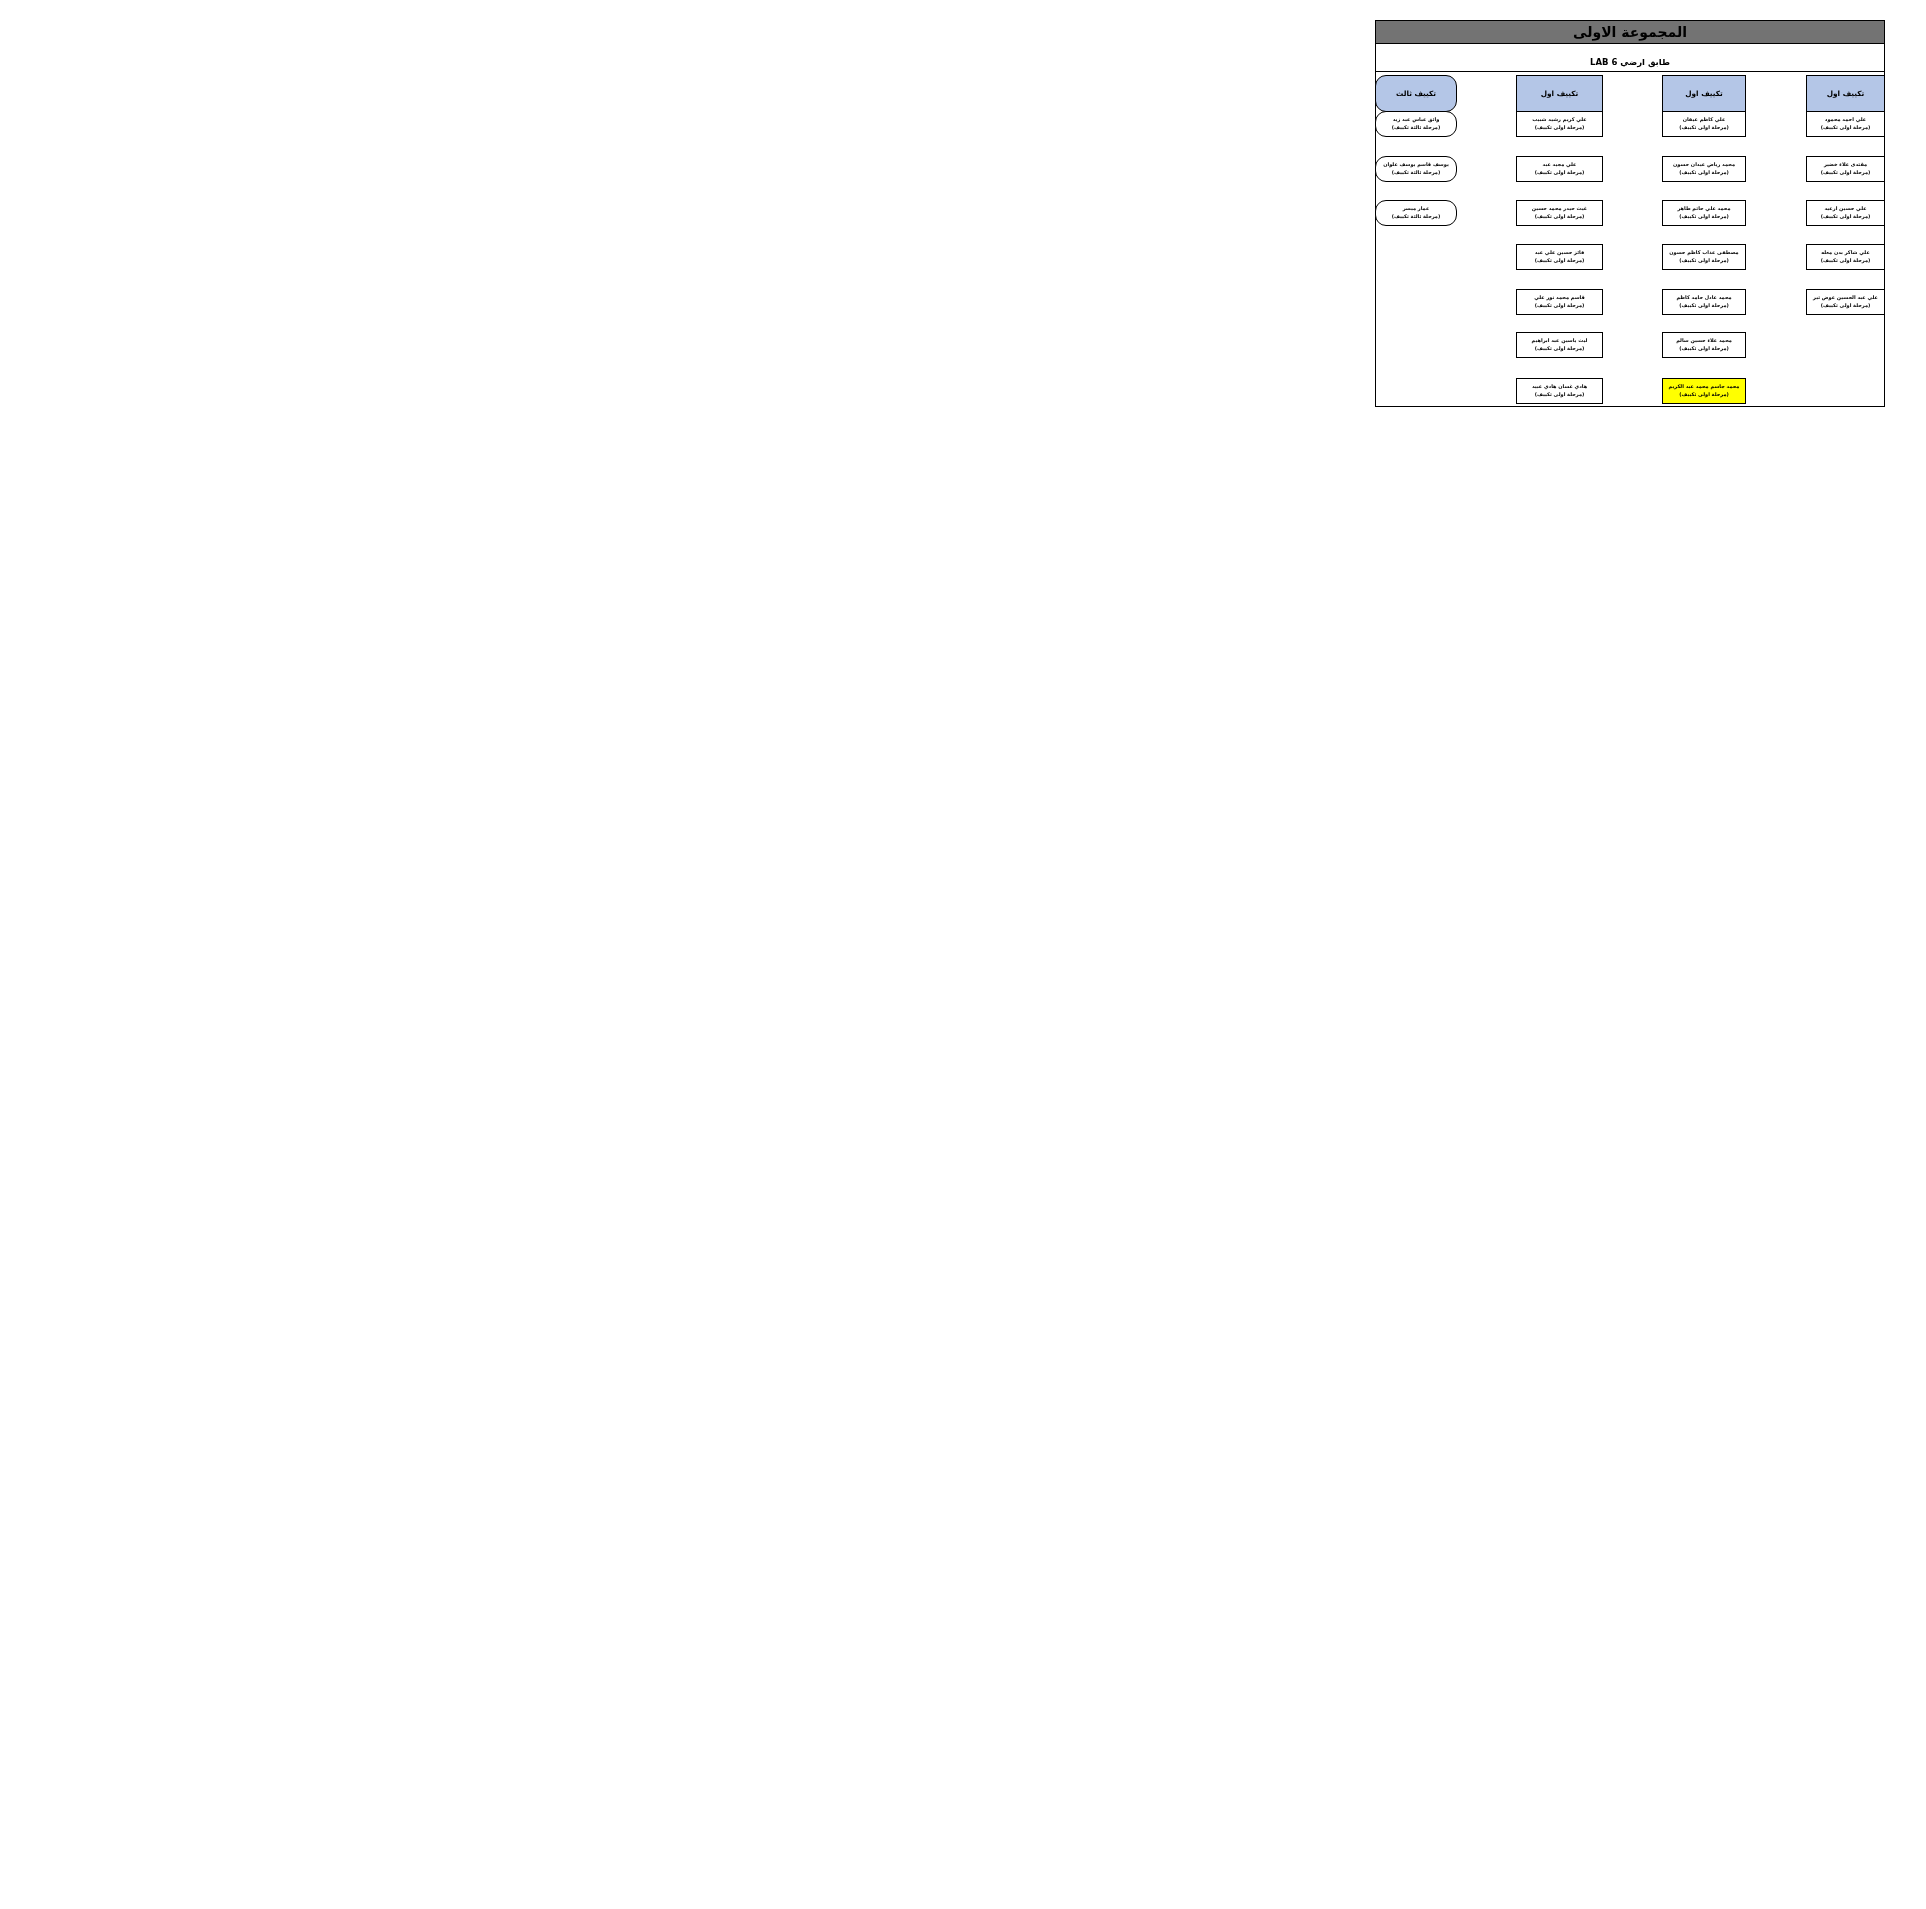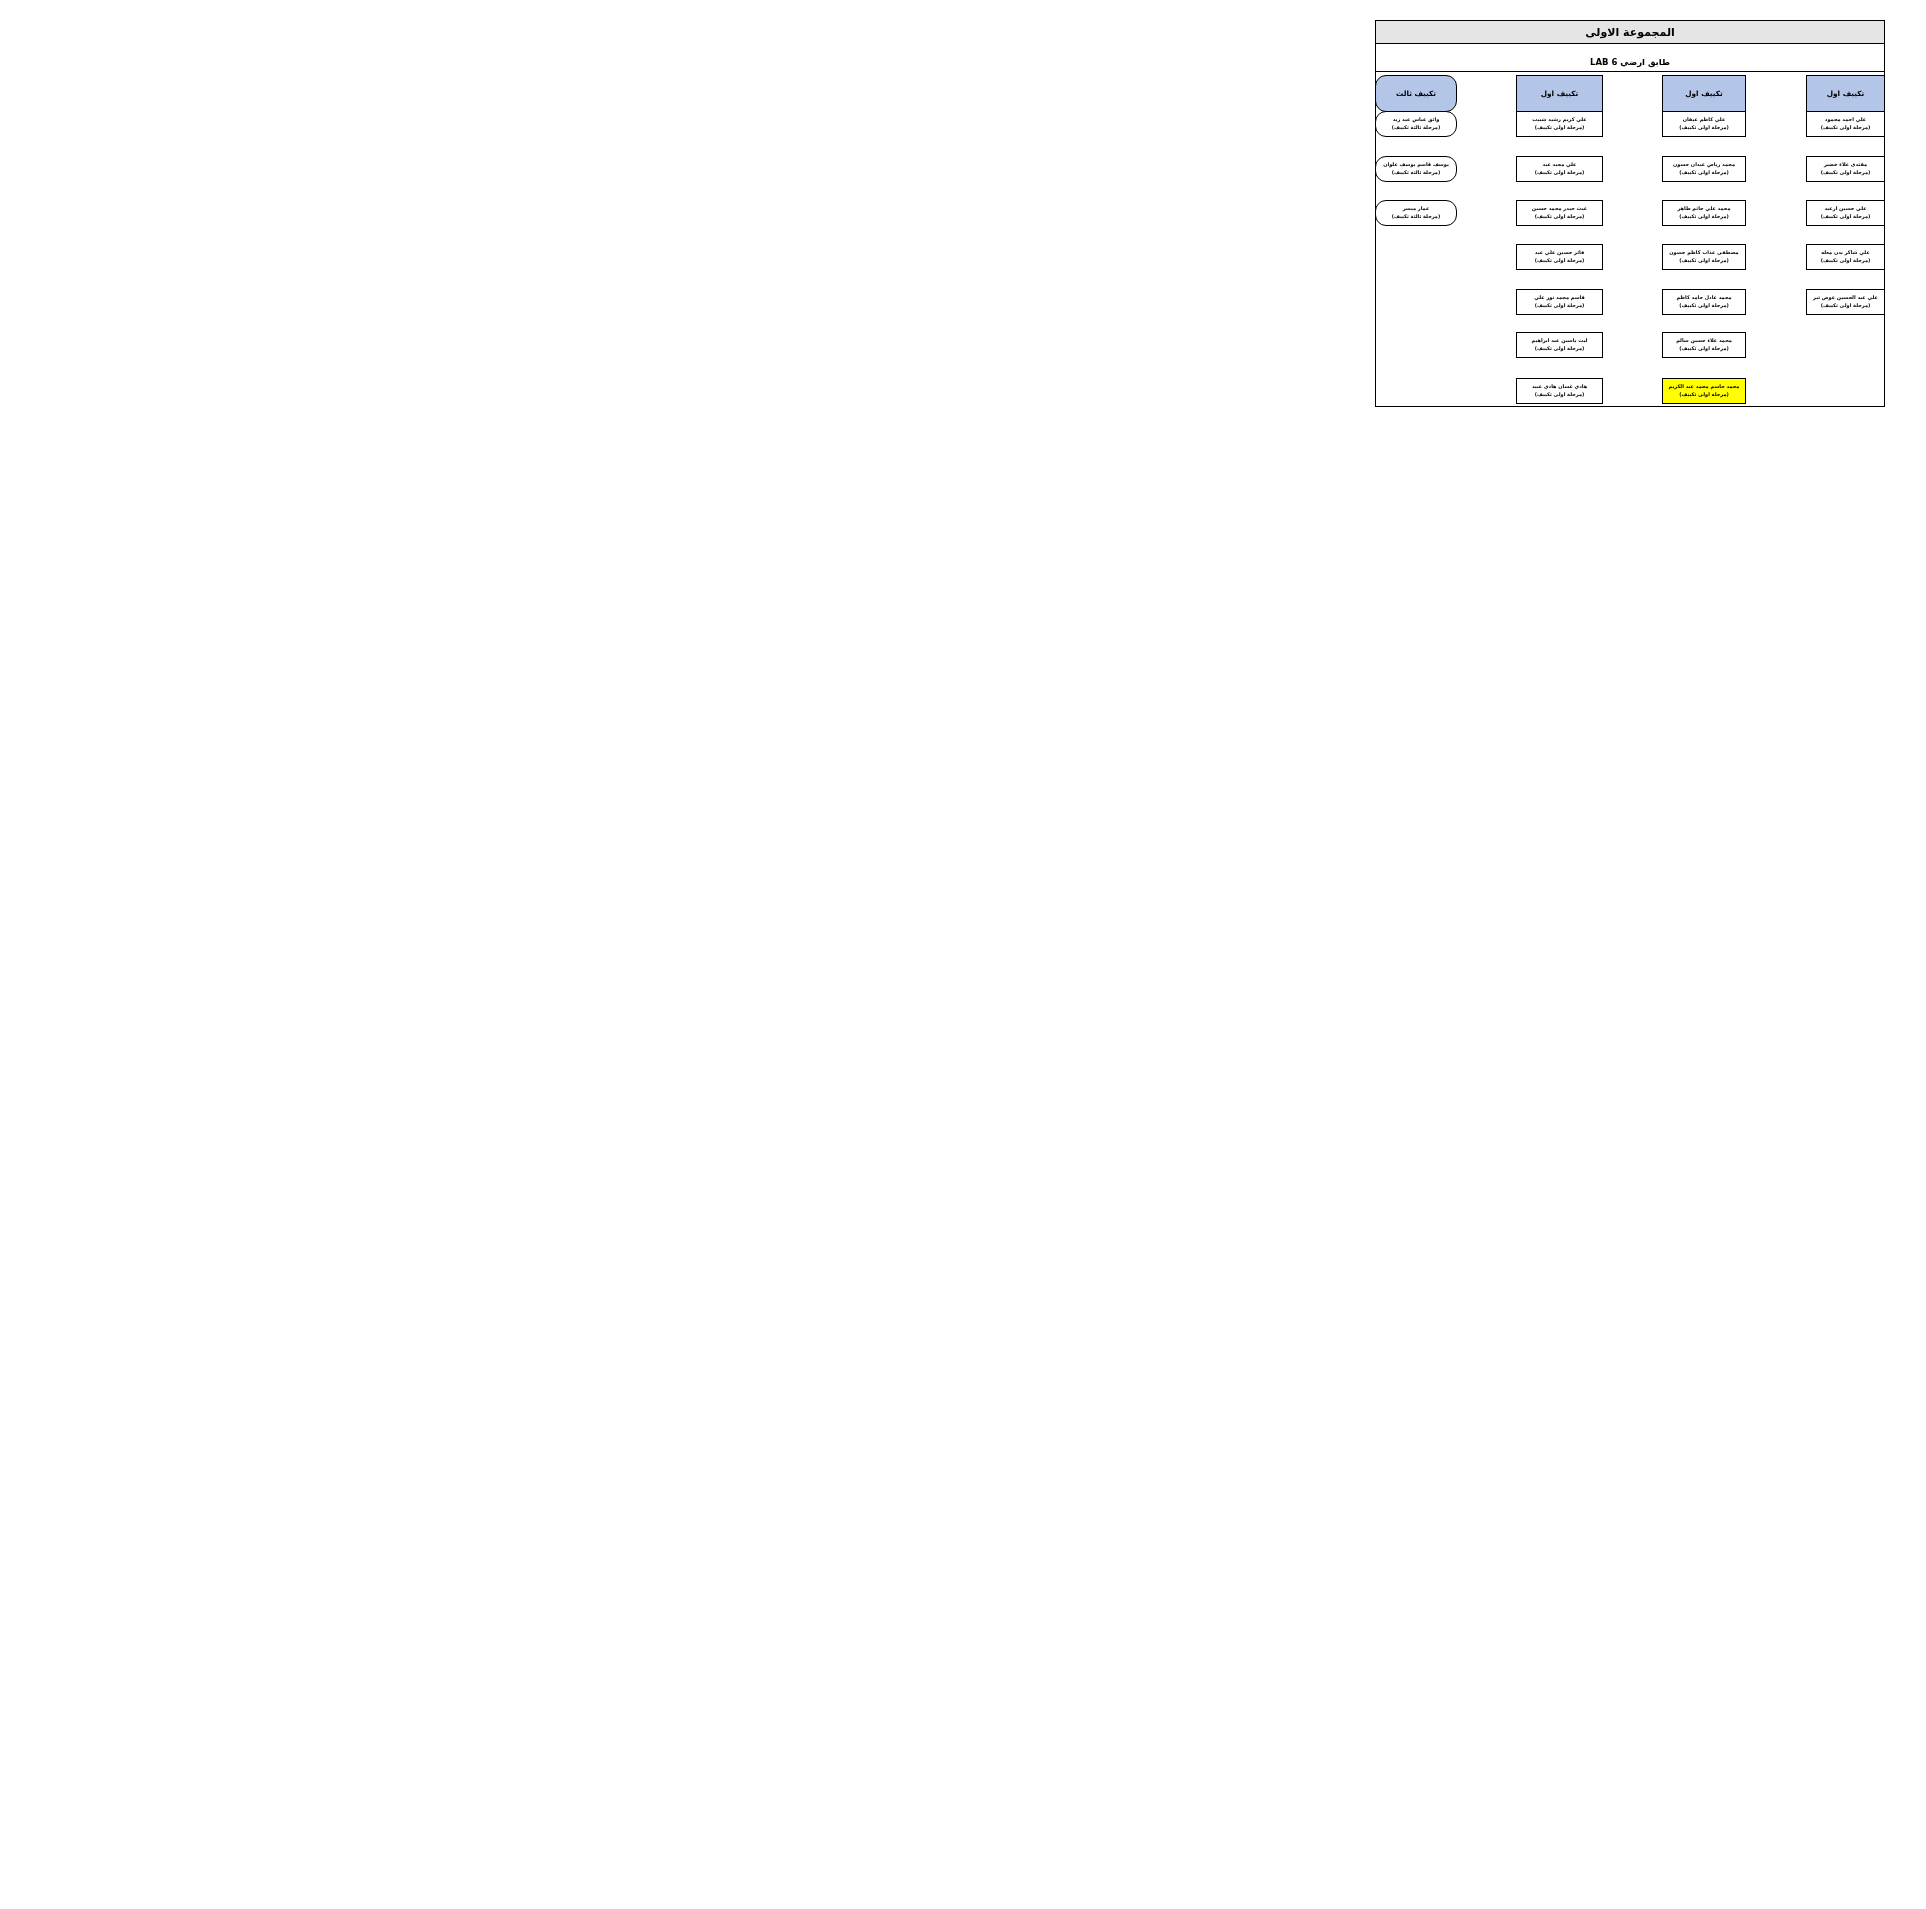--- a/index.html
+++ b/index.html
@@ -7,23 +7,23 @@
     font-family:"DejaVu Sans",sans-serif;
     background:#ffffff;
     width:595px;height:421px;
     position:relative;
     direction:rtl;
   }
   .abs{position:absolute;box-sizing:border-box;}
   
   .title-row{
     left:44px;top:20px;width:510px;height:24px;
-    border:1.2px solid #000;background:#e5e5e5;
+    border:1.2px solid #000;background:#737373;
     display:flex;align-items:center;justify-content:center;
-    font-size:11px;font-weight:bold;color:#000;
+    font-size:14px;font-weight:bold;color:#000;
   }
   .lab-row{
     left:44px;top:43px;width:510px;height:38px;
     border:1.2px solid #000;background:#fff;
     display:flex;align-items:center;justify-content:center;
     font-size:8.5px;font-weight:bold;color:#000;
   }
   .body-frame{
     left:44px;top:71px;width:510px;height:336px;
     border:1.2px solid #000;background:#fff;

